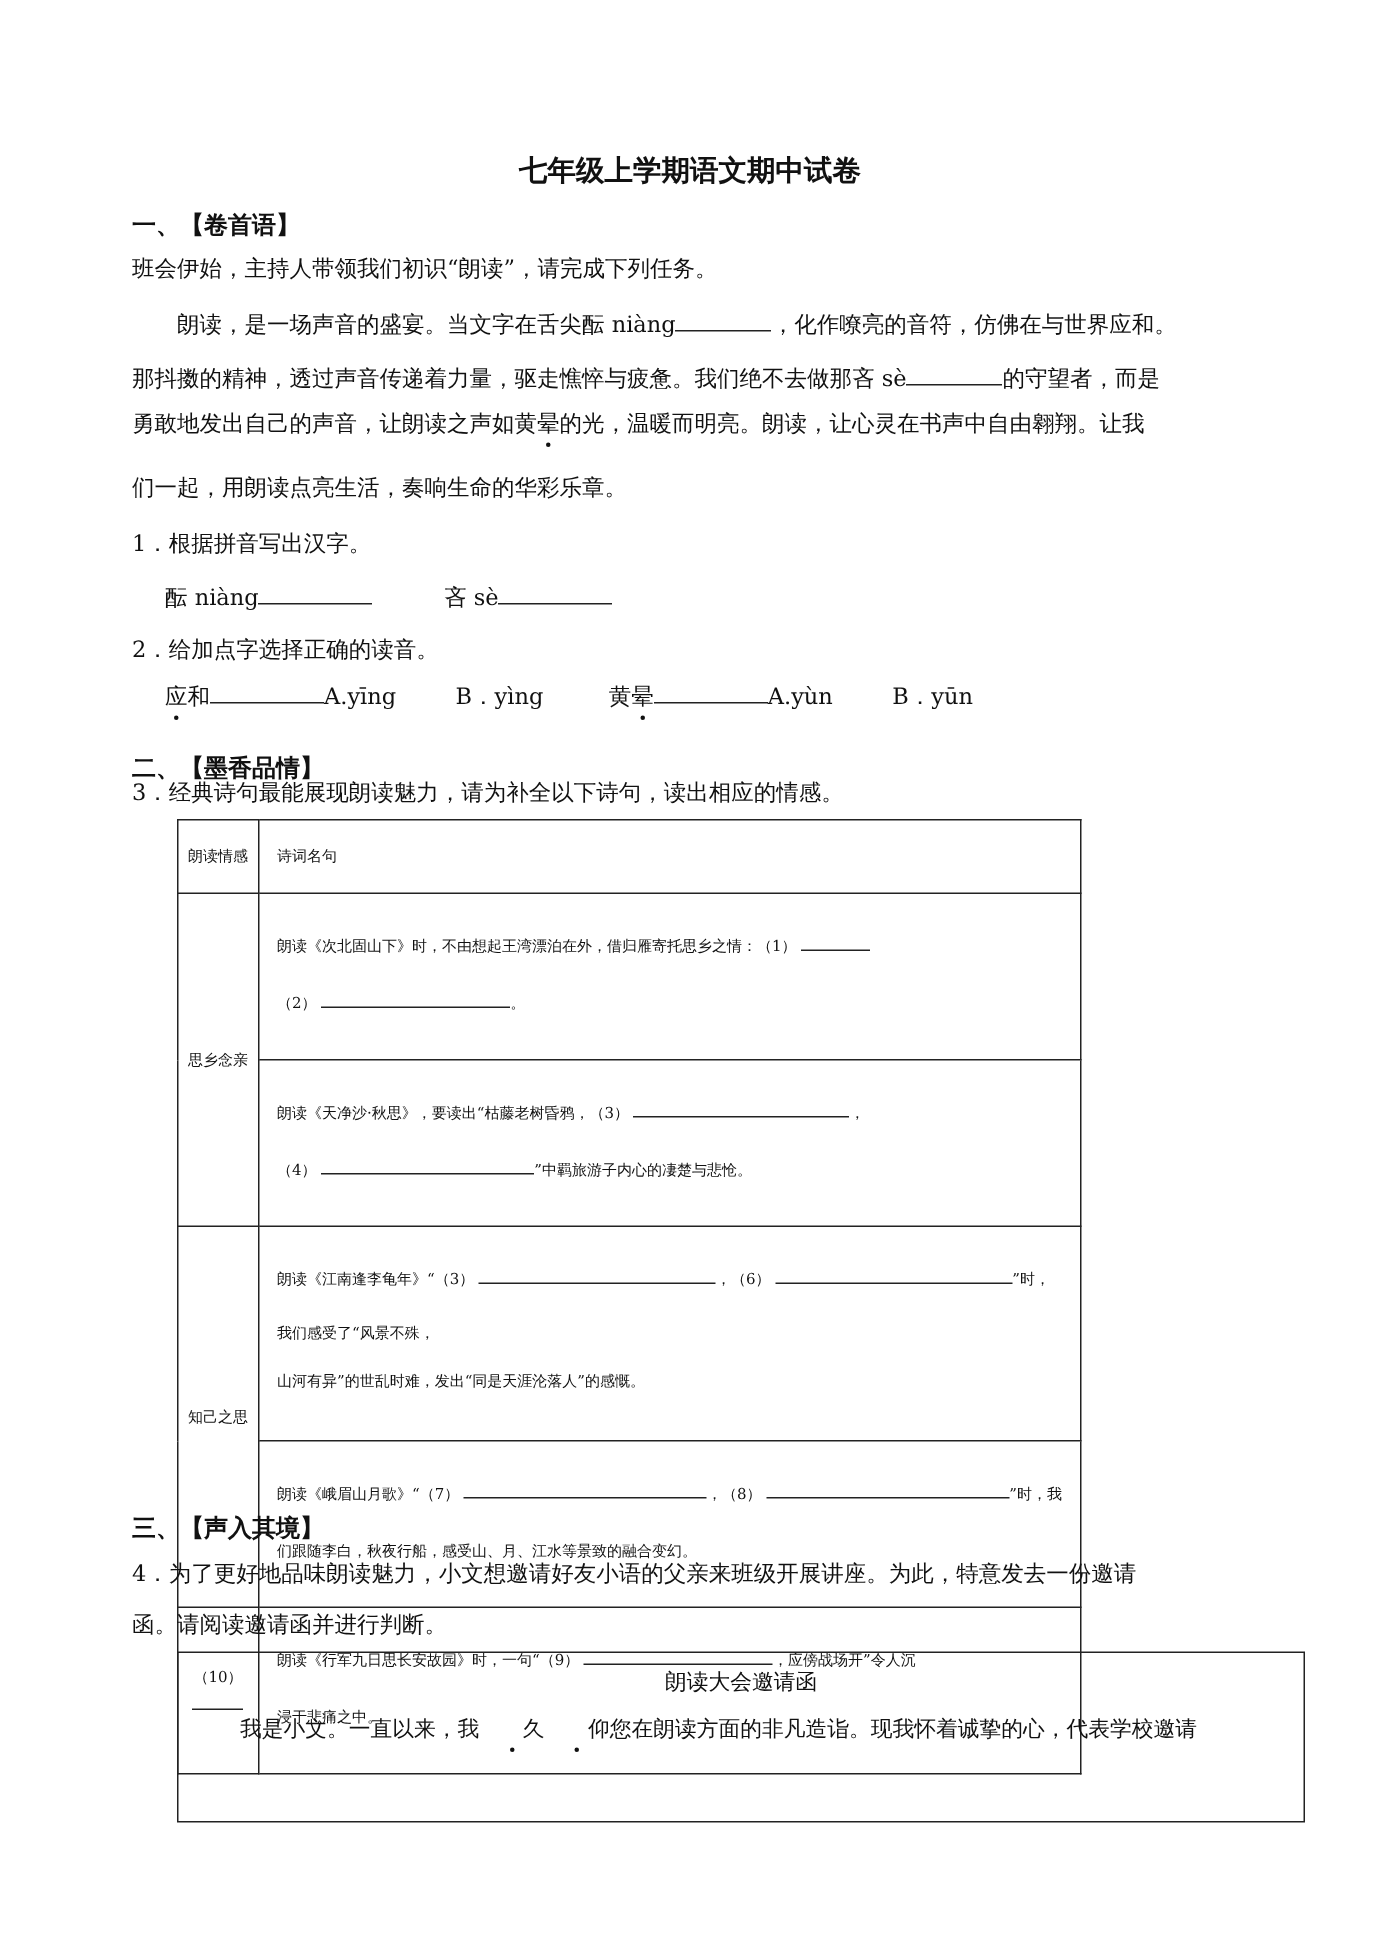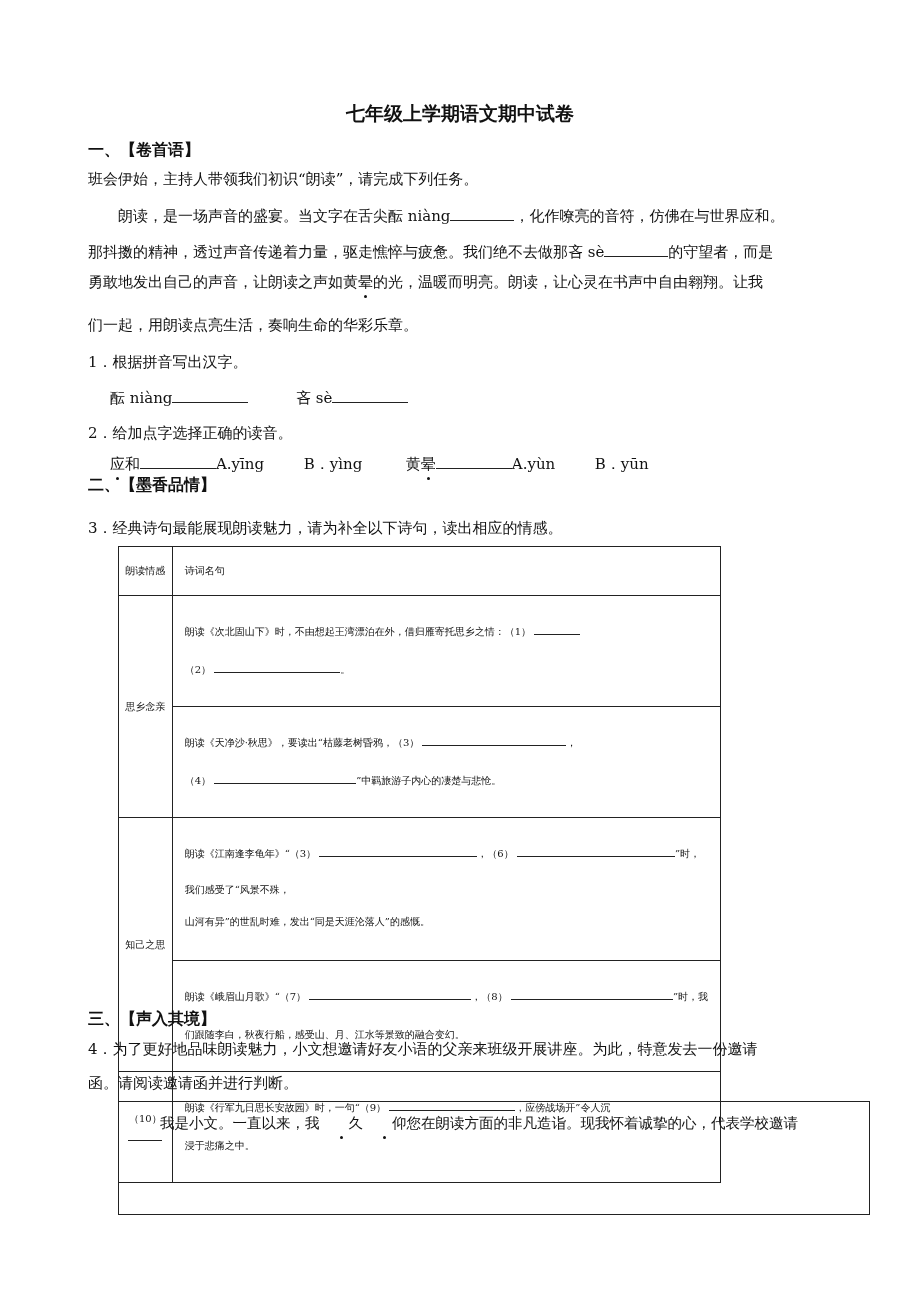--- a/index.html
+++ b/index.html
@@ -72,21 +72,21 @@
 <div class="abs txt" style="top:454px; left:110px">
   <span class="dot">应</span><span>和</span><span class="blank" style="width:76px"></span><span>A.yīng</span>
   <span style="display:inline-block; width:30px"></span>
   <span>B．yìng</span>
   <span style="display:inline-block; width:34px"></span>
   <span>黄</span><span class="dot">晕</span><span class="blank" style="width:76px"></span><span>A.yùn</span>
   <span style="display:inline-block; width:30px"></span>
   <span>B．yūn</span>
 </div>
 
-<div class="abs sec" style="top:475px">二、【墨香品情】</div>
+<div class="abs sec" style="top:502px">二、【墨香品情】</div>
 <div class="abs txt" style="top:519px">3．经典诗句最能展现朗读魅力，请为补全以下诗句，读出相应的情感。</div>
 
 <table class="poems">
   <tbody>
       <tr>
     <td class="emo" style="height:38px">朗读情感</td>
     <td>诗词名句</td>
   </tr>
   <tr>
     <td class="emo" rowspan="2">思乡念亲</td>
@@ -123,14 +123,15 @@
     </td>
   </tr>
 </tbody>
   </table>
 
 <div class="abs sec" style="top:1009px">三、【声入其境】</div>
 <div class="abs txt" style="top:1040px">4．为了更好地品味朗读魅力，小文想邀请好友小语的父亲来班级开展讲座。为此，特意发去一份邀请</div>
 <div class="abs txt" style="top:1074px">函。请阅读邀请函并进行判断。</div>
 
 <div class="letter">
+  <div class="lt">朗读大会邀请函</div>
   <div class="lb"><span>我是小文。一直以来，我</span><span class="dot">久</span><span class="dot">仰</span><span>您在朗读方面的非凡造诣。现我怀着诚挚的心，代表学校邀请</span></div>
 </div>
 
 </body></html>

